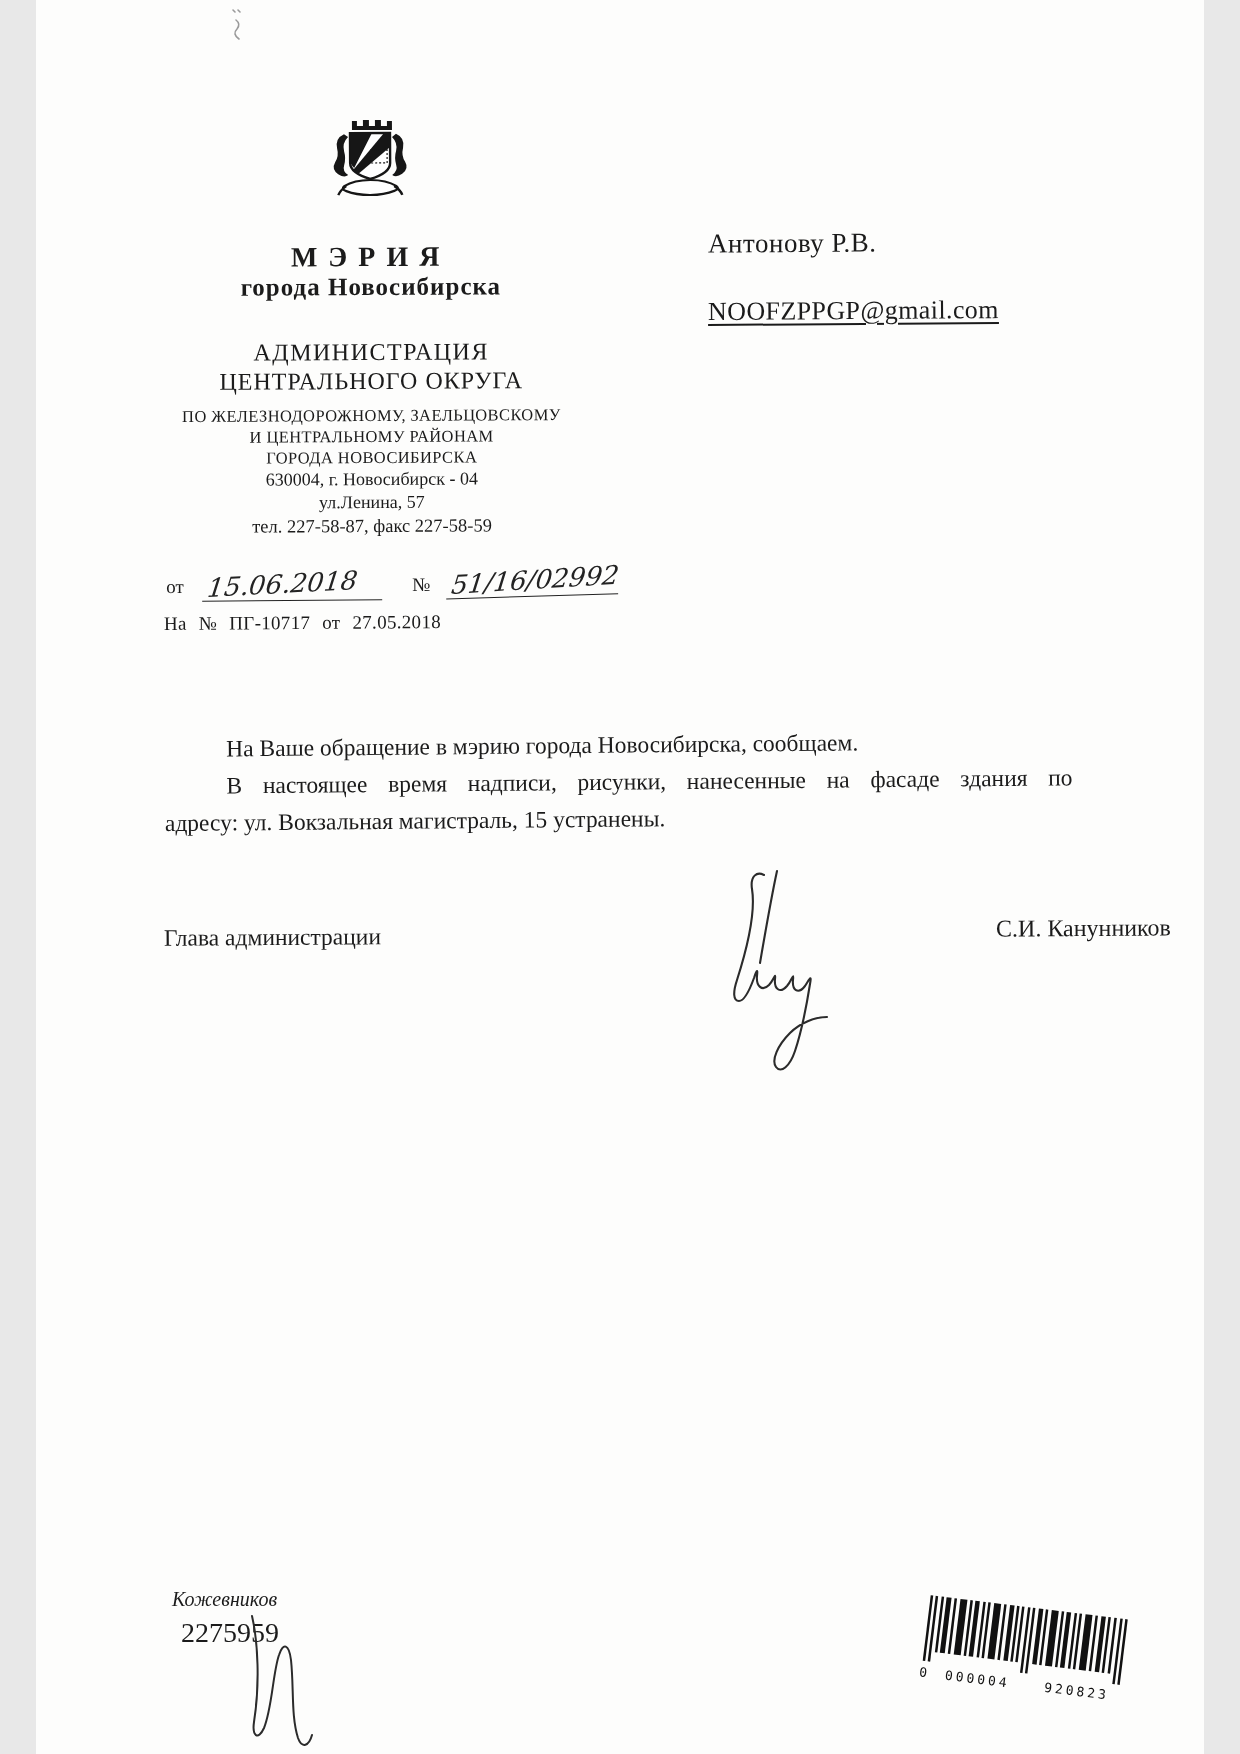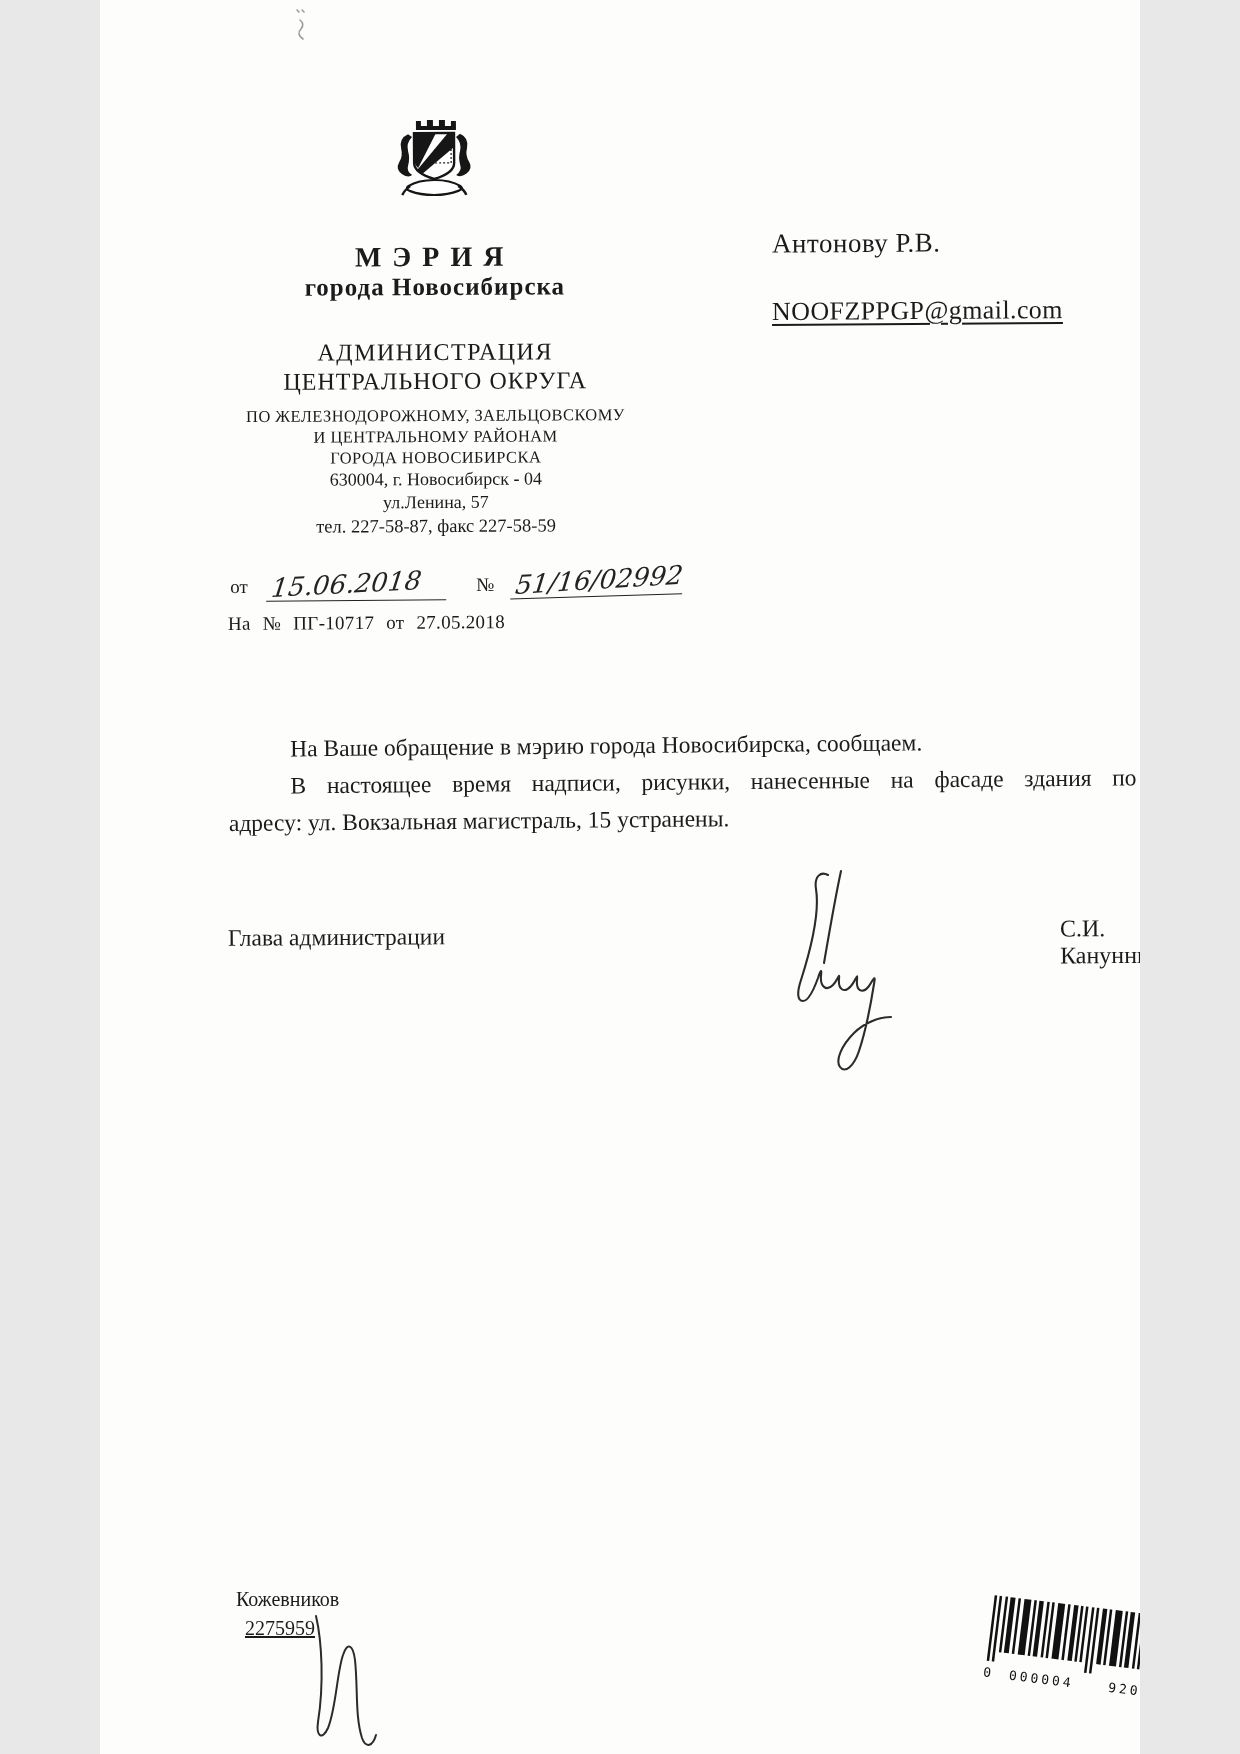--- a/index.html
+++ b/index.html
@@ -1,17 +1,17 @@
 <!DOCTYPE html>
 <html><head>
 <meta charset="utf-8">
 <style>
   html,body{margin:0;padding:0;background:#e8e8e8;}
   .page{
-    position:relative;width:1040px;height:1754px;margin:0 auto;
+    position:relative;width:1168px;height:1754px;margin:0 auto;
     background:#fdfdfc;overflow:hidden;
     font-family:"Liberation Serif",serif;color:#1b1b1b;
   }
   .abs{position:absolute;}
 
   
   .letterhead{left:100px;top:116px;width:470px;text-align:center;transform:rotate(-0.3deg);}
   .emblem{display:block;margin:0 auto 30px auto;}
   .org1{font-size:28px;font-weight:bold;letter-spacing:11px;line-height:30px;}
   .org2{font-size:25px;font-weight:bold;letter-spacing:1px;line-height:30px;margin-bottom:36px;}
@@ -47,22 +47,22 @@
   .p1{text-indent:62px;margin:0;}
   .p2a{margin:0;text-indent:62px;text-align:justify;text-align-last:justify;}
   .p2b{margin:0;}
 
   
   .sig-title{left:128px;top:924px;font-size:23.5px;transform:rotate(-0.4deg);}
   .sig-name{left:960px;top:915px;font-size:24px;transform:rotate(-0.4deg);}
   .sig-script{left:645px;top:868px;}
 
   
-  .exec-name{left:136px;top:1588px;font-size:20px;}
-  .exec-phone{left:145px;top:1617px;font-size:20px;text-decoration:underline;}
+  .exec-name{left:136px;top:1588px;font-size:20px;font-style:italic;}
+  .exec-phone{left:145px;top:1617px;font-size:28px;}
   .exec-script{left:203px;top:1612px;}
 
   
   .barcode{left:893px;top:1593px;transform:rotate(7deg);transform-origin:0 0;}
   .barcode text{font-family:"DejaVu Sans Mono",monospace;font-size:13px;fill:#111;}
 
   .artifact{left:188px;top:8px;}
 </style>
 </head>
 <body>

